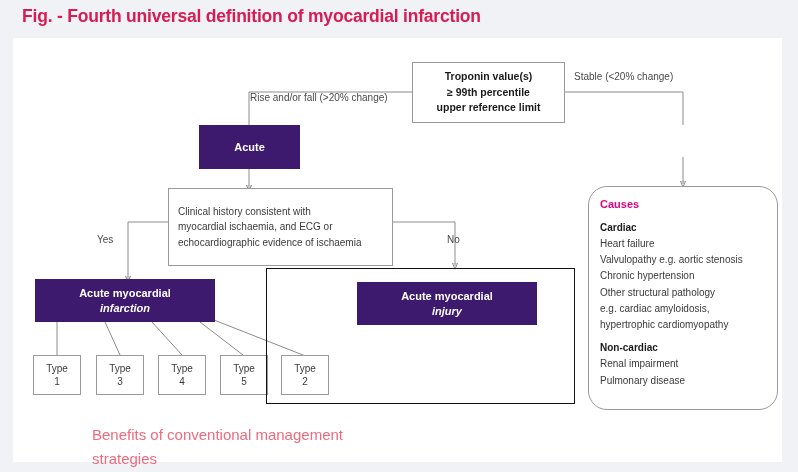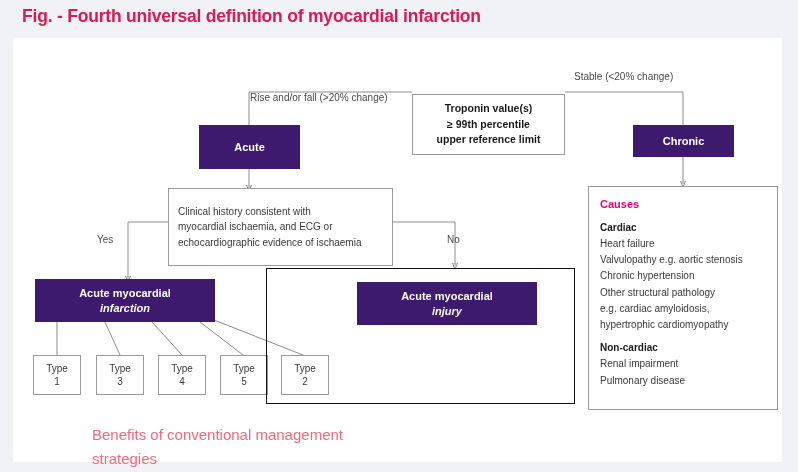--- a/index.html
+++ b/index.html
@@ -42,21 +42,21 @@
   
   .wbox{
     background:#ffffff;border:1px solid #9a9a9a;
     box-sizing:border-box;
   }
 
   .troponin{
     display:flex;flex-direction:column;
     align-items:center;justify-content:center;
     font-size:10.5px;font-weight:bold;color:#1a1a1a;
-    line-height:1.5;text-align:center;margin-top:32px;
+    line-height:1.5;text-align:center;
   }
 
   .clinical{
     display:flex;flex-direction:column;
     justify-content:center;
     font-size:10px;color:#3a3a3a;line-height:1.55;
     padding:6px 9px;
   }
 
   .typebox{
@@ -142,23 +142,20 @@
     <span>upper reference limit</span>
   </div>
 
   <div class="blabel" style="left:250px;top:71px;margin-top:21px;">Rise and/or fall (&gt;20% change)</div>
   <div class="blabel" style="left:574px;top:71px;">Stable (&lt;20% change)</div>
 
   <div class="abs pbox" style="left:199px;top:125px;width:101px;height:44px;">
     <span>Acute</span>
   </div>
 
-  <div class="abs pbox" style="left:633px;top:125px;width:101px;height:32px;">
-    <span>Chronic</span>
-  </div>
 
   <div class="abs wbox clinical" style="left:168px;top:188px;width:225px;height:78px;">
     <span>Clinical history consistent with</span>
     <span>myocardial ischaemia, and ECG or</span>
     <span>echocardiographic evidence of ischaemia</span>
   </div>
 
   <div class="blabel" style="left:97px;top:234px;">Yes</div>
   <div class="blabel" style="left:447px;top:234px;">No</div>
 
@@ -189,21 +186,21 @@
   <div class="abs pbox" style="left:357px;top:282px;width:180px;height:43px;">
     <span>Acute myocardial</span>
     <span class="ital">injury</span>
   </div>
 
   <div class="abs wbox typebox" style="left:281px;top:355px;width:48px;height:40px;">
     <span>Type</span>
     <span>2</span>
   </div>
 
-  <div class="abs wbox causes" style="left:588px;top:186px;width:190px;height:224px;">
+  <div class="abs wbox causes" style="left:588px;top:186px;width:190px;height:224px;border-radius:19px;">
     <div class="hdr-pink">Causes</div>
     <div class="hdr-b">Cardiac</div>
     <div>Heart failure</div>
     <div>Valvulopathy e.g. aortic stenosis</div>
     <div>Chronic hypertension</div>
     <div>Other structural pathology</div>
     <div>e.g. cardiac amyloidosis,</div>
     <div>hypertrophic cardiomyopathy</div>
     <div class="hdr-b sp">Non-cardiac</div>
     <div>Renal impairment</div>

